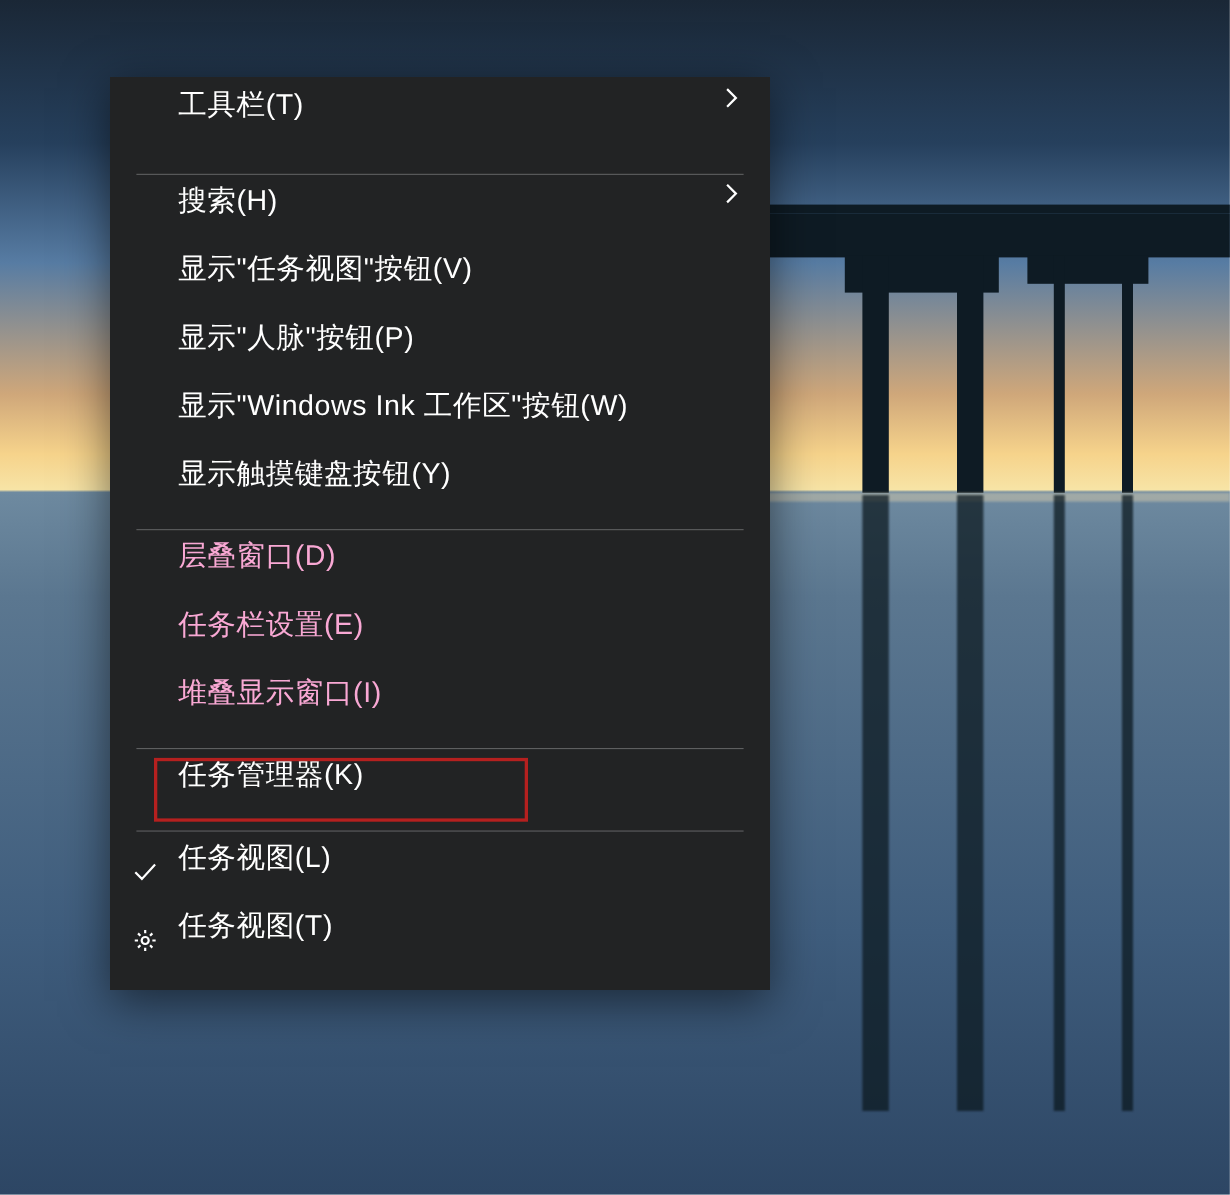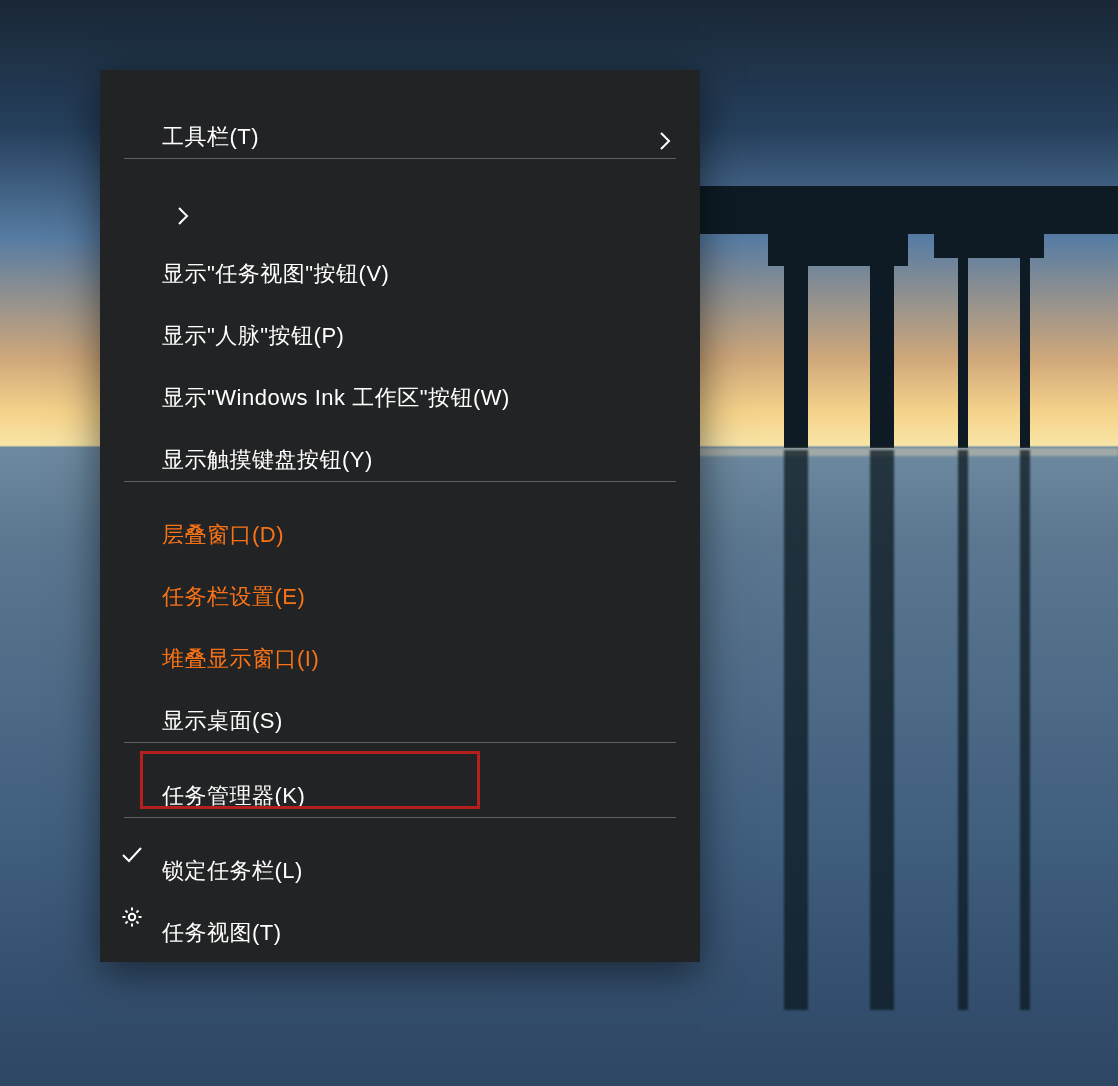--- a/index.html
+++ b/index.html
@@ -100,31 +100,31 @@
     width: 600px;
     background: #222324;
     box-shadow: 0 10px 40px rgba(0,0,0,0.55);
     padding: 8px 0 14px 0;
     box-sizing: border-box;
   }
 
   .menu-item {
     position: relative;
     display: flex;
-    align-items: flex-end;
+    align-items: flex-start;
     min-height: 62px;
     padding: 0 28px 0 62px;
     color: #ffffff;
-    font-size: 22px;
+    font-size: 26px;
     letter-spacing: 0.5px;
     cursor: default;
     box-sizing: border-box;
   }
   .menu-item.tall { min-height: 74px; }
-  .menu-item.disabled { color: #f97316; }
+  .menu-item.disabled { color: #f9a8d4; }
   .menu-item .label { flex: 1; text-align: left; }
 
   .menu-sep {
     height: 1px;
     background: #5e5f60;
     margin: 6px 24px;
   }
 
   .arrow-slot {
     width: 28px;
@@ -179,20 +179,21 @@
       <span class="arrow-slot">
         <span>
           <svg width="14" height="22" viewBox="0 0 14 22" fill="none" stroke="#ffffff" stroke-width="2">
             <polyline points="3,3 11,11 3,19"></polyline>
           </svg>
         </span>
       </span>
     </div>
     <div class="menu-sep"></div>
     <div class="menu-item">
+      <span class="label">搜索(H)</span>
       <span class="arrow-slot">
         <span>
           <svg width="14" height="22" viewBox="0 0 14 22" fill="none" stroke="#ffffff" stroke-width="2">
             <polyline points="3,3 11,11 3,19"></polyline>
           </svg>
         </span>
       </span>
     </div>
     <div class="menu-item">
       <span class="label">显示"任务视图"按钮(V)</span>
@@ -216,38 +217,34 @@
       <span class="arrow-slot"></span>
     </div>
     <div class="menu-item disabled">
       <span class="label">任务栏设置(E)</span>
       <span class="arrow-slot"></span>
     </div>
     <div class="menu-item disabled">
       <span class="label">堆叠显示窗口(I)</span>
       <span class="arrow-slot"></span>
     </div>
-    <div class="menu-item">
-      <span class="label">显示桌面(S)</span>
-      <span class="arrow-slot"></span>
-    </div>
     <div class="menu-sep"></div>
     <div class="menu-item" style="position: relative;">
       <span class="label">任务管理器(K)</span>
       <span class="arrow-slot"></span>
       <div class="highlight-box" style="inset: 2px 220px 2px 40px;"></div>
     </div>
     <div class="menu-sep"></div>
     <div class="menu-item">
       <span class="left-icon">
         <svg width="24" height="24" viewBox="0 0 24 24" fill="none" stroke="#ffffff" stroke-width="2">
           <polyline points="3,12 9,18 21,5"></polyline>
         </svg>
       </span>
-      <span class="label">锁定任务栏(L)</span>
+      <span class="label">任务视图(L)</span>
       <span class="arrow-slot"></span>
     </div>
     <div class="menu-item">
       <span class="left-icon">
         <svg width="24" height="24" viewBox="0 0 24 24" fill="none" stroke="#ffffff" stroke-width="2">
           <circle cx="12" cy="12" r="3.2"></circle>
           <path d="M12 2.5v3M12 18.5v3M21.5 12h-3M5.5 12h-3M18.5 5.5l-2.1 2.1M7.6 16.4l-2.1 2.1M18.5 18.5l-2.1-2.1M7.6 7.6L5.5 5.5"></path>
         </svg>
       </span>
       <span class="label">任务视图(T)</span>

